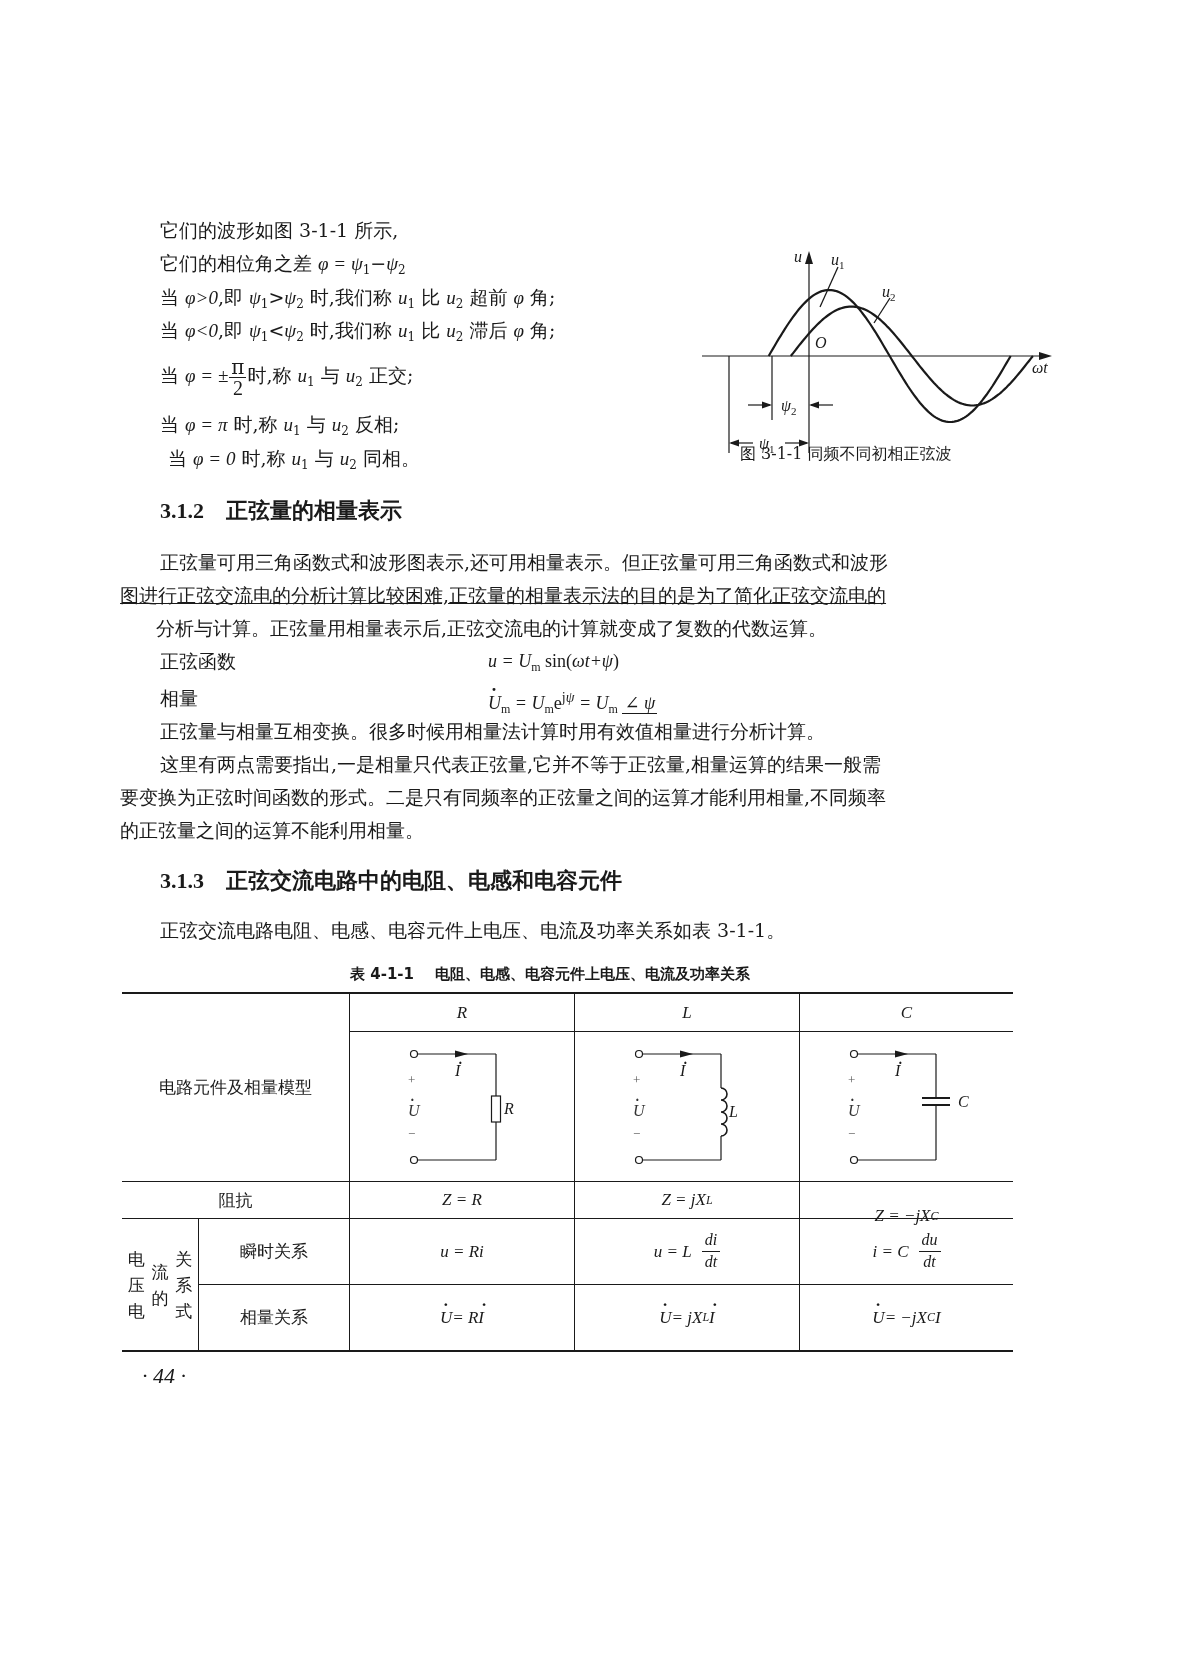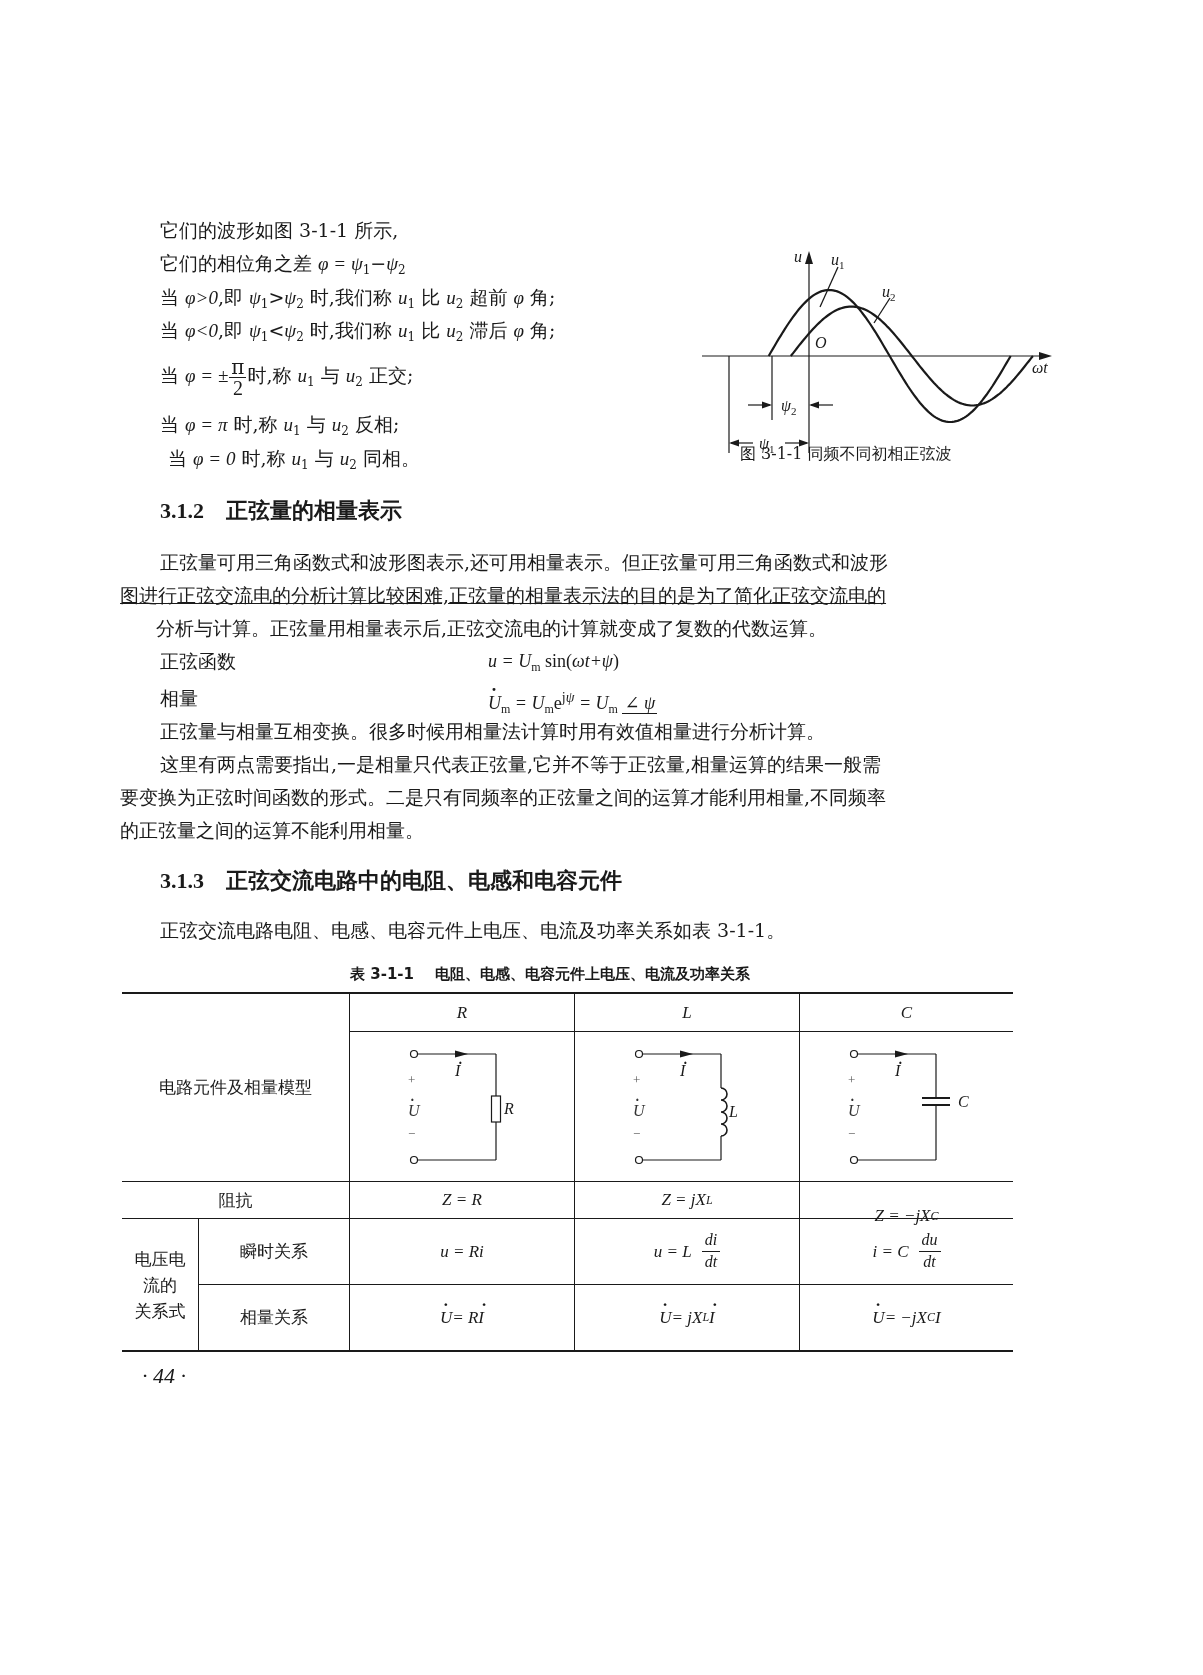--- a/index.html
+++ b/index.html
@@ -144,21 +144,21 @@
 <div class="abs p" style="left:160px;top:752px;">这里有两点需要指出,一是相量只代表正弦量,它并不等于正弦量,相量运算的结果一般需</div>
 <div class="abs p" style="left:120px;top:785px;">要变换为正弦时间函数的形式。二是只有同频率的正弦量之间的运算才能利用相量,不同频率</div>
 <div class="abs p" style="left:120px;top:818px;">的正弦量之间的运算不能利用相量。</div>
 
 <div class="abs h2" style="left:160px;top:866px;">
   <span class="num">3.1.3</span><span>正弦交流电路中的电阻、电感和电容元件</span>
 </div>
 <div class="abs p" style="left:160px;top:918px;">正弦交流电路电阻、电感、电容元件上电压、电流及功率关系如表 3-1-1。</div>
 
 <div class="abs tcap" style="left:350px;top:965px;">
-  <span>表 3-1-1</span>&nbsp;&nbsp;&nbsp;&nbsp;<span>电阻、电感、电容元件上电压、电流及功率关系</span>
+  <span>表 4-1-1</span>&nbsp;&nbsp;&nbsp;&nbsp;<span>电阻、电感、电容元件上电压、电流及功率关系</span>
 </div>
 
 <div>
 
   <div class="tbl-line" style="left:122px;top:992px;width:891px;height:2px;"></div>
   <div class="tbl-line" style="left:350px;top:1031px;width:663px;height:1px;"></div>
   <div class="tbl-line" style="left:122px;top:1181px;width:891px;height:1px;"></div>
   <div class="tbl-line" style="left:122px;top:1218px;width:891px;height:1px;"></div>
   <div class="tbl-line" style="left:198px;top:1284px;width:815px;height:1px;"></div>
   <div class="tbl-line" style="left:122px;top:1350px;width:891px;height:2px;"></div>
@@ -233,21 +233,21 @@
     </div>
   <div class="cell math" style="left:575px;top:1182px;width:224px;height:36px;">
       <span>Z = jX</span>
       <span class="sub" style="font-style:italic;">L</span>
     </div>
   <div class="cell math" style="left:800px;top:1182px;width:213px;height:36px;margin-top:16px;">
       <span>Z = −jX</span>
       <span class="sub" style="font-style:italic;">C</span>
     </div>
 
-  <div class="cell" style="left:122px;top:1219px;width:76px;height:131px;flex-direction:column;line-height:26px;">
+  <div class="cell" style="left:122px;top:1219px;width:76px;height:131px;flex-direction:row;line-height:26px;">
     <span>电压电</span>
     <span>流的</span>
     <span>关系式</span>
   </div>
 
   <div class="cell" style="left:199px;top:1219px;width:150px;height:65px;">瞬时关系</div>
   <div class="cell math" style="left:350px;top:1219px;width:224px;height:65px;">u = Ri</div>
   <div class="cell math" style="left:575px;top:1219px;width:224px;height:65px;">
     <span>u = L</span>
     <span class="mini-frac">

